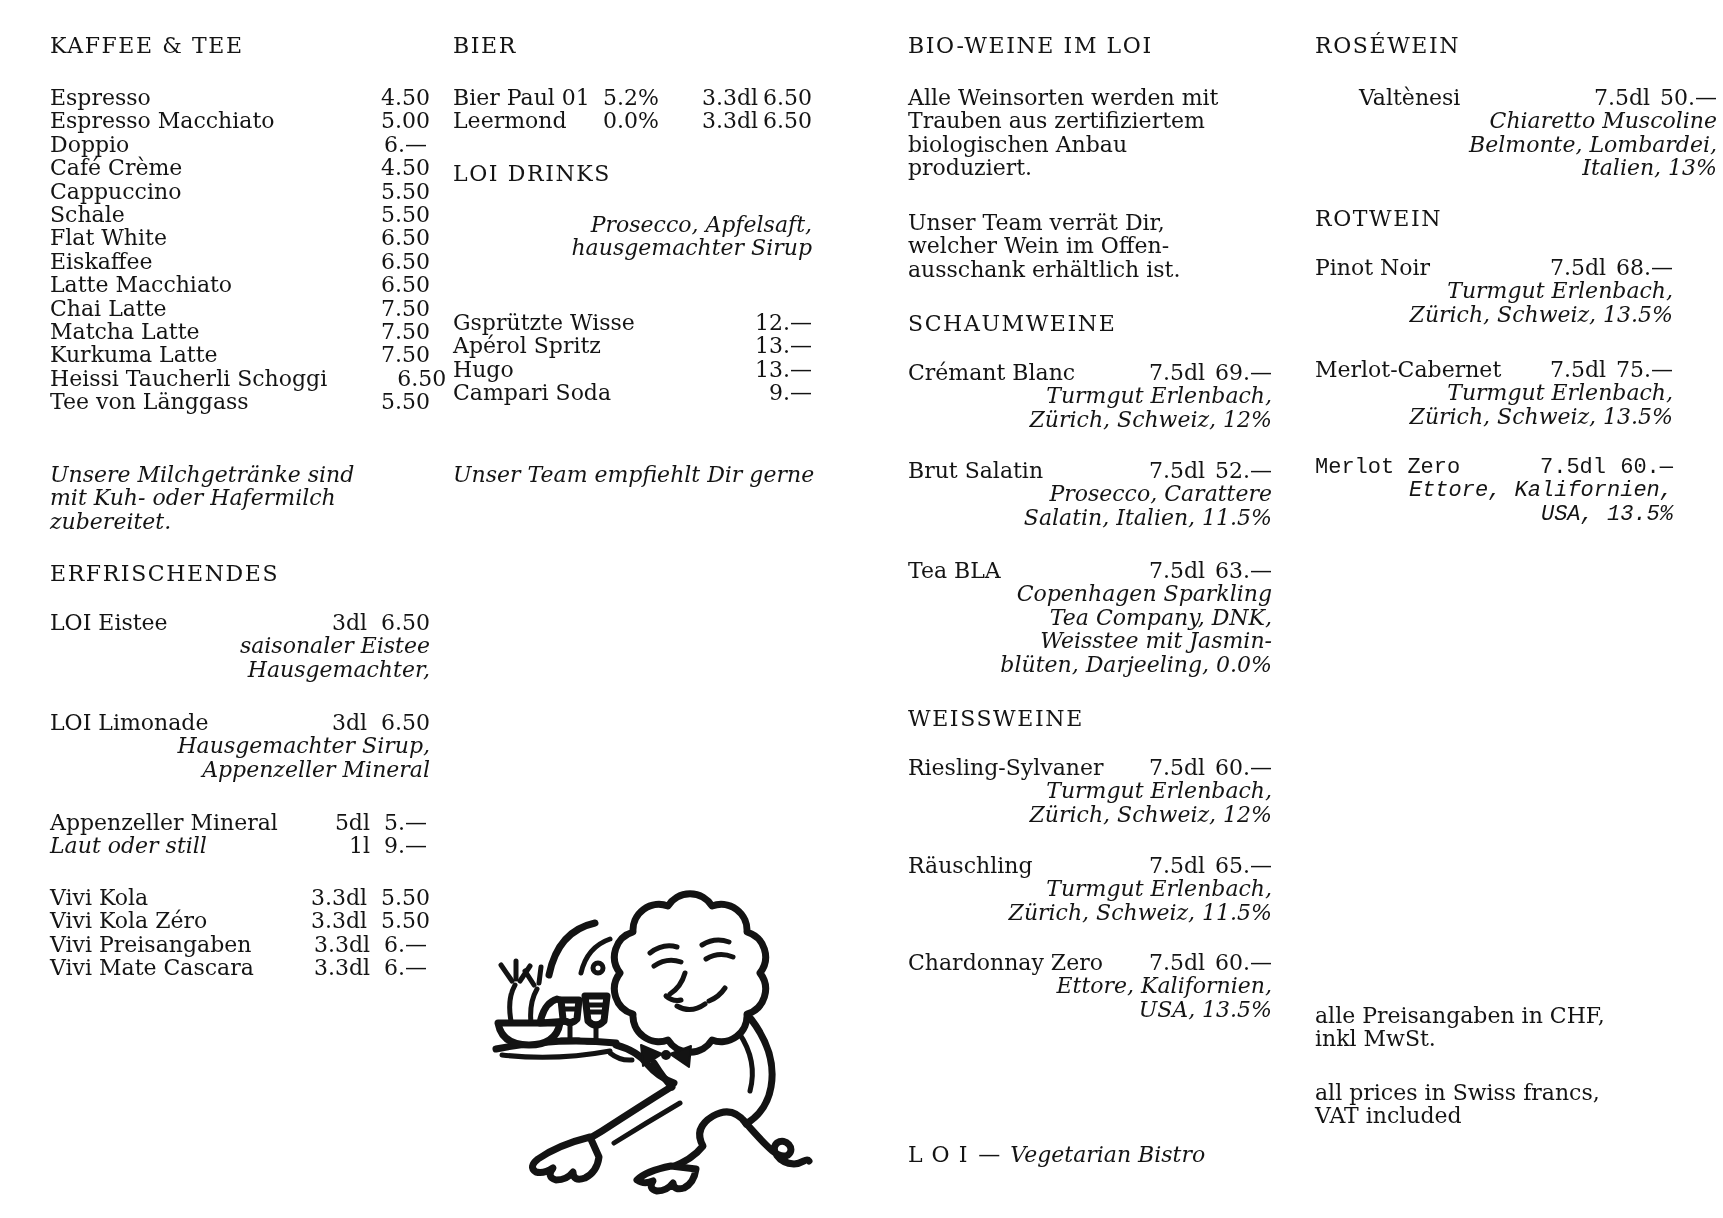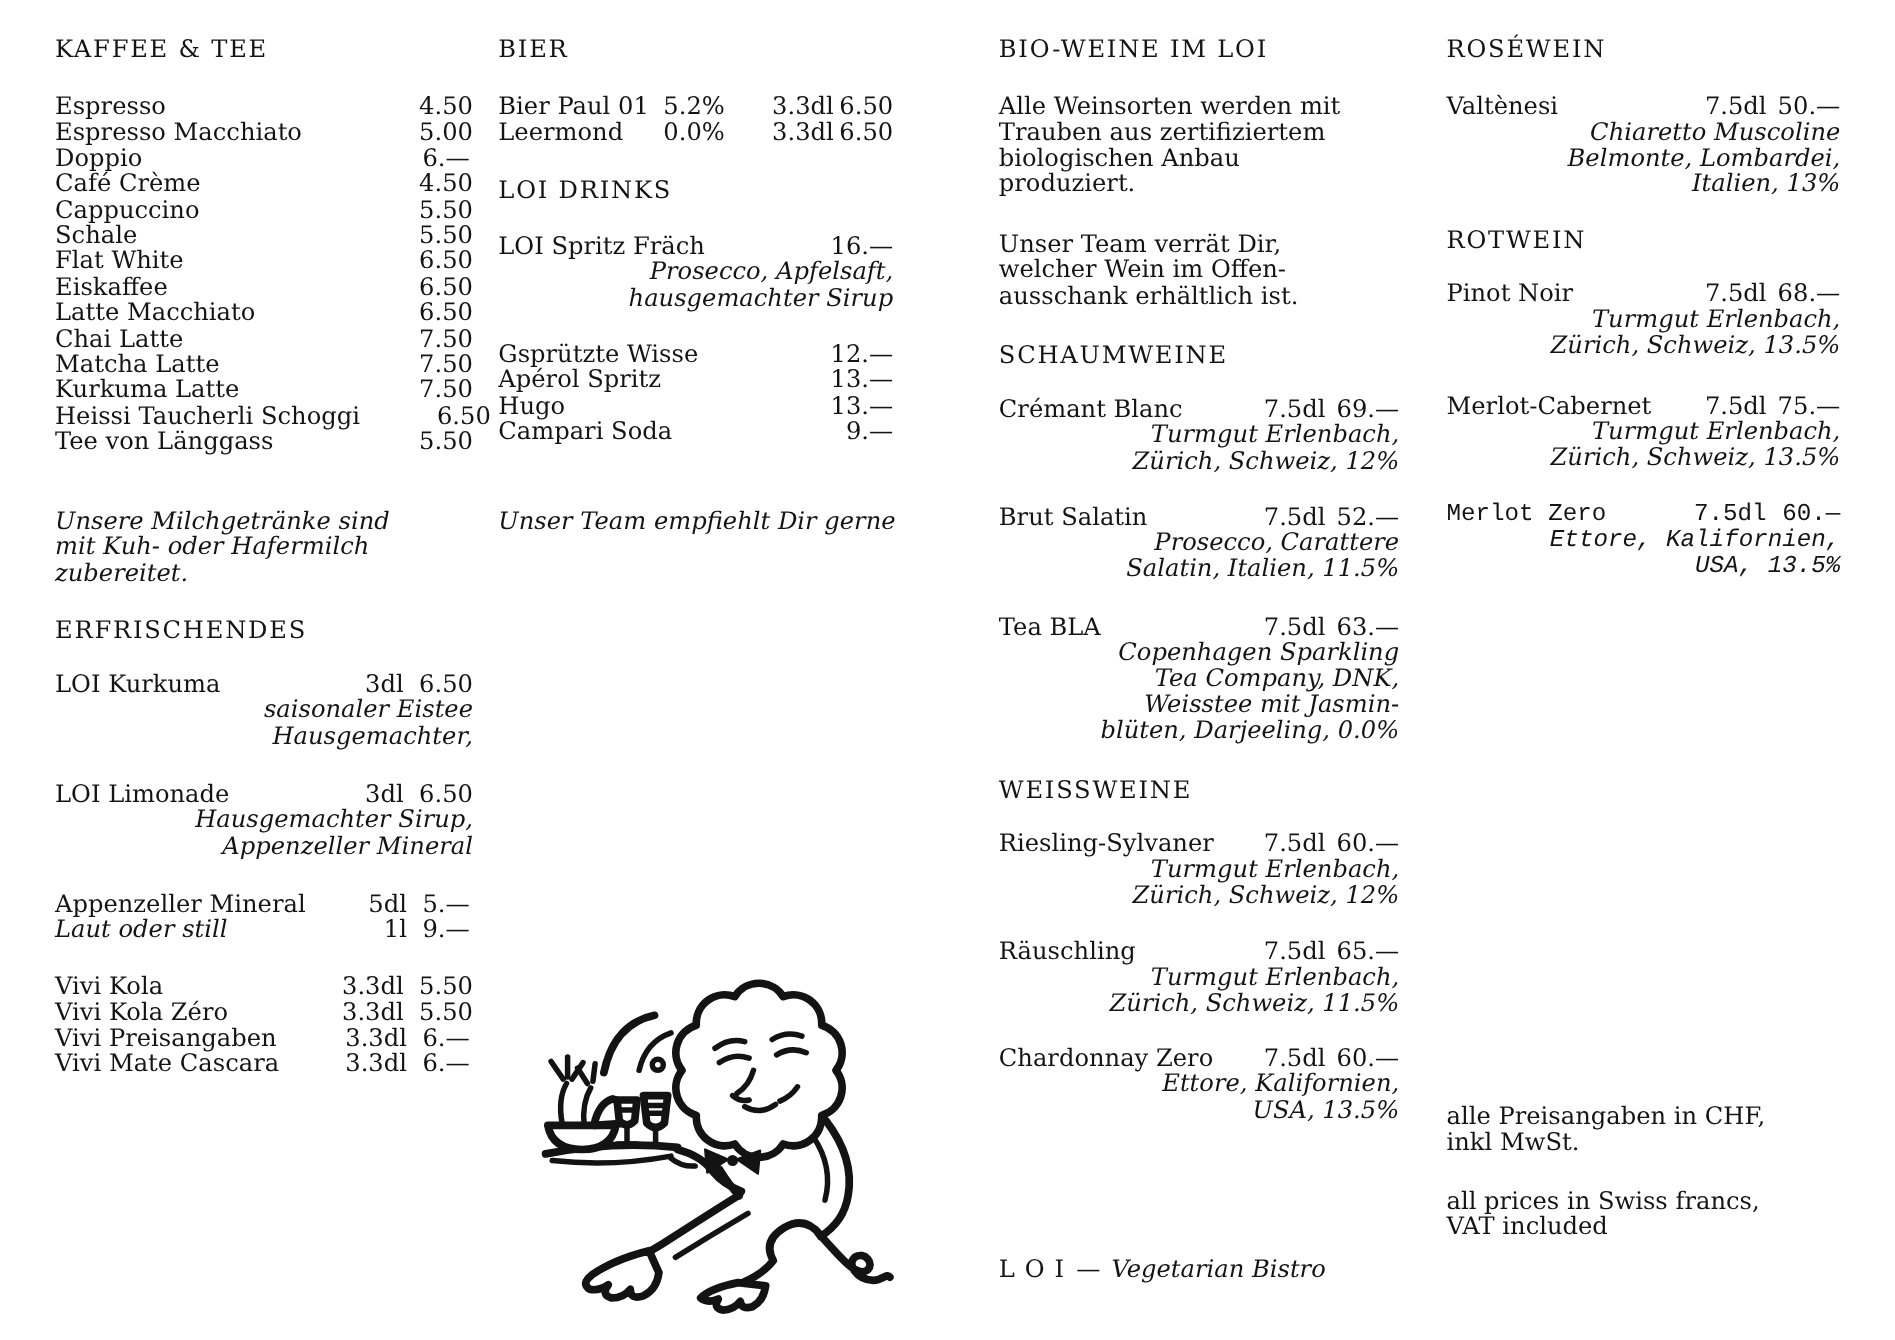--- a/index.html
+++ b/index.html
@@ -117,21 +117,21 @@
   <div class="blk i" style="top:463px;">
     <div>Unsere Milchgetränke sind</div>
     <div>mit Kuh- oder Hafermilch</div>
     <div>zubereitet.</div>
   </div>
 
   <div class="blk h" style="top:561px;">ERFRISCHENDES</div>
 
   <div class="blk" style="top:611px;width:380px;">
     <div class="row">
-        <span class="nm">LOI Kurkuma</span>
+        <span class="nm">LOI Eistee</span>
         <span class="vol">3dl</span>
         <span class="pr">6.50</span>
       </div>
     <div class="desc">saisonaler Eistee</div>
     <div class="desc">Hausgemachter,</div>
   </div>
 
   <div class="blk" style="top:711px;width:380px;">
     <div class="row">
         <span class="nm">LOI Limonade</span>
@@ -195,25 +195,20 @@
         <span class="abv">0.0%</span>
         <span class="sp"></span>
         <span class="vol">3.3dl</span>
         <span class="pr">6.50</span>
       </div>
   </div>
 
   <div class="blk h" style="top:161px;">LOI DRINKS</div>
 
   <div class="blk" style="top:213px;width:359px;">
-    <div class="row">
-        <span class="nm">LOI Spritz Fräch</span>
-        <span class="sp"></span>
-        <span class="pr">16.—</span>
-      </div>
     <div class="desc">Prosecco, Apfelsaft,</div>
     <div class="desc">hausgemachter Sirup</div>
   </div>
 
   <div class="blk" style="top:311px;width:359px;">
     <div class="row">
         <span class="nm">Gsprützte Wisse</span>
         <span class="sp"></span>
         <span class="pr">12.—</span>
       </div>
@@ -402,21 +397,21 @@
   </div>
 
   <div class="blk" style="top:1143px;">
     <span class="footer-brand">LOI</span><span class="footer-dash">—</span><span class="i">Vegetarian Bistro</span>
   </div>
 </div>
 
 <div class="col cw" style="left:1315px;width:358px;">
   <div class="blk h" style="top:33px;">ROSÉWEIN</div>
 
-  <div class="blk" style="top:86px;width:358px;">
+  <div class="blk" style="top:86px;width:358px;margin-left:44px;">
     <div class="row">
         <span class="nm">Valtènesi</span>
         <span class="vol">7.5dl</span>
         <span class="pr">50.—</span>
       </div>
     <div class="desc">Chiaretto Muscoline</div>
     <div class="desc">Belmonte, Lombardei,</div>
     <div class="desc">Italien, 13%</div>
   </div>
 

